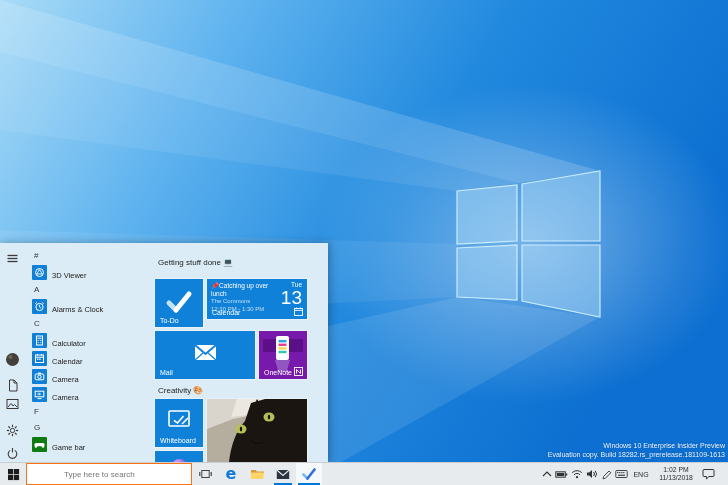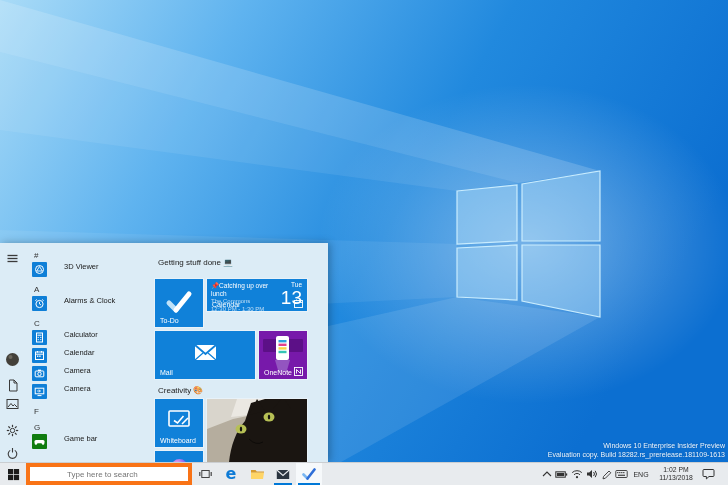--- a/index.html
+++ b/index.html
@@ -16,21 +16,21 @@
   
   .start-menu { position:absolute; left:0; top:243px; width:328px; height:219px;
     background:#dcecf6; box-shadow:2px 0 8px rgba(0,0,0,.28); overflow:hidden; }
 
   .rail { position:absolute; left:0; top:0; width:28px; height:100%; }
   .rail-btn { position:absolute; left:5px; width:15px; height:15px; display:flex; align-items:center; justify-content:center; cursor:pointer; }
 
   .apps { position:absolute; left:30px; top:0; width:122px; height:100%; padding-top:3px; overflow:hidden; }
   .app-hdr { height:13px; margin-top:3px; display:flex; align-items:center; padding-left:4px;
     font-size:8px; color:#333; cursor:pointer; }
-  .app-item { height:18px; display:flex; align-items:flex-start; cursor:pointer;gap:12px; }
+  .app-item { height:18px; display:flex; align-items:flex-end; cursor:pointer; }
   .app-icon { width:15px; height:15px; margin-left:2px; border-radius:1px; display:flex; align-items:center; justify-content:center; flex:none; }
   .app-label { margin-left:5px; font-size:7.5px; color:#1a1a1a; white-space:nowrap; }
 
   .tiles { position:absolute; left:155px; top:12px; width:170px; height:100%; }
   .group-hdr { position:absolute; left:3px; font-size:8px; color:#222; cursor:pointer; white-space:nowrap; }
   .tile { position:absolute; cursor:pointer; outline:1px solid rgba(255,255,255,.35); overflow:hidden; }
   .tile-label { position:absolute; left:5px; bottom:3px; font-size:7px; color:#fff; }
 
   .cal-body { padding:3px 4px; color:#fff; position:relative; height:100%; }
   .cal-title { font-size:6.5px; line-height:8px; width:70px; }
@@ -42,21 +42,21 @@
 
   .orb { position:absolute; left:16px; top:8px; width:17px; height:17px; border-radius:50%;
     background:radial-gradient(circle at 35% 28%, #f5a9e2 0%, #8f6cf2 42%, #3b55e0 72%, #2038b8 100%); }
 
   
   .taskbar { position:absolute; left:0; bottom:0; width:728px; height:23px; background:#e8ebee;
     border-top:1px solid rgba(0,0,0,.12); display:flex; align-items:stretch; }
   .tb-btn { width:26px; display:flex; align-items:center; justify-content:center; position:relative; cursor:pointer; }
   .tb-underline { position:absolute; bottom:0; left:4px; right:4px; height:2px; background:#0078d7; }
   .tb-active { background:#f6f9fb; }
-  .search-box { width:166px; background:#fff; border:4px solid #f97316; display:flex; align-items:center; padding:0 5px;gap:28px; }
+  .search-box { width:166px; background:#fff; border:1px solid #f97316; display:flex; align-items:center; padding:0 5px;gap:28px; }
   .search-box input { flex:1; border:none; outline:none; font-size:8px; color:#333; background:transparent; margin-left:4px;
     font-family:"Liberation Sans", sans-serif; }
   .edge-e { font-size:16px; font-weight:bold; color:#0e7bd6; line-height:1; font-family:"DejaVu Sans", sans-serif; }
 
   .tray { margin-left:auto; display:flex; align-items:center; padding-right:11px; }
   .tray-btn { width:15px; height:23px; display:flex; align-items:center; justify-content:center; cursor:pointer; }
   .tray-lang { width:24px; font-size:7px; color:#2b2b2b; text-align:center; cursor:pointer; }
   .tray-clock { width:46px; text-align:center; font-size:6.8px; line-height:8px; color:#2b2b2b; cursor:pointer; }
 </style>
 </head>
@@ -259,21 +259,21 @@
       <div class="group-hdr" style="top:3px">Getting stuff done 💻</div>
 
       <div class="tile" style="left:0;top:24px;width:48px;height:48px;background:#1081d9">
         <svg width="48" height="48" viewBox="0 0 48 48">
             <path d="M14,24 l7,7" stroke="#bfe2f9" stroke-width="5" fill="none" stroke-linecap="round"></path>
             <path d="M21,31 l13,-16" stroke="#ffffff" stroke-width="5" fill="none" stroke-linecap="round"></path>
           </svg>
         <span class="tile-label">To-Do</span>
       </div>
 
-      <div class="tile" style="left:52px;top:24px;width:100px;height:32px;background:#1081d9">
+      <div class="tile" style="left:52px;top:24px;width:100px;height:40px;background:#1081d9">
         <div class="cal-body">
           <div class="cal-title">📌Catching up over lunch</div>
           <div class="cal-sub">The Commons</div>
           <div class="cal-sub">12:30 PM - 1:30 PM</div>
           <div class="cal-date-wrap">
             <div class="cal-day">Tue</div>
             <div class="cal-num">13</div>
           </div>
           <svg class="cal-glyph" width="9" height="9" viewBox="0 0 9 9">
               <rect x="0.5" y="1.5" width="8" height="7" fill="none" stroke="#fff" stroke-width="0.9"></rect>

